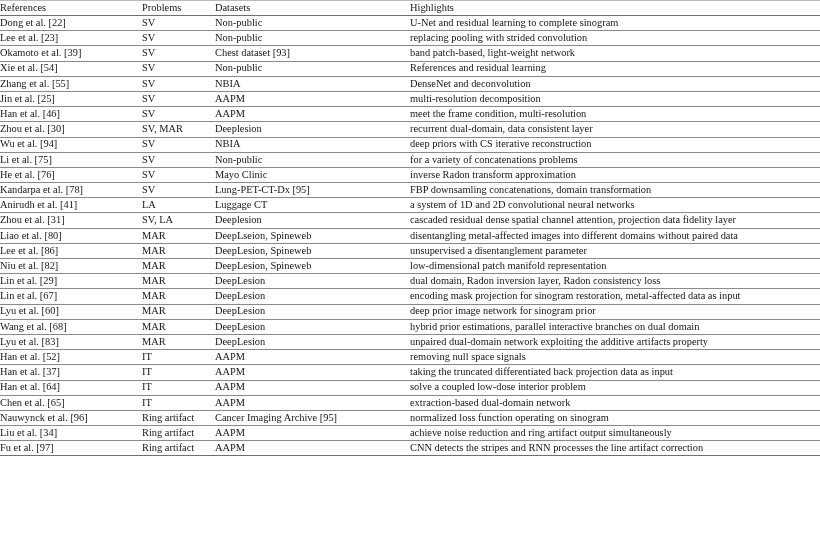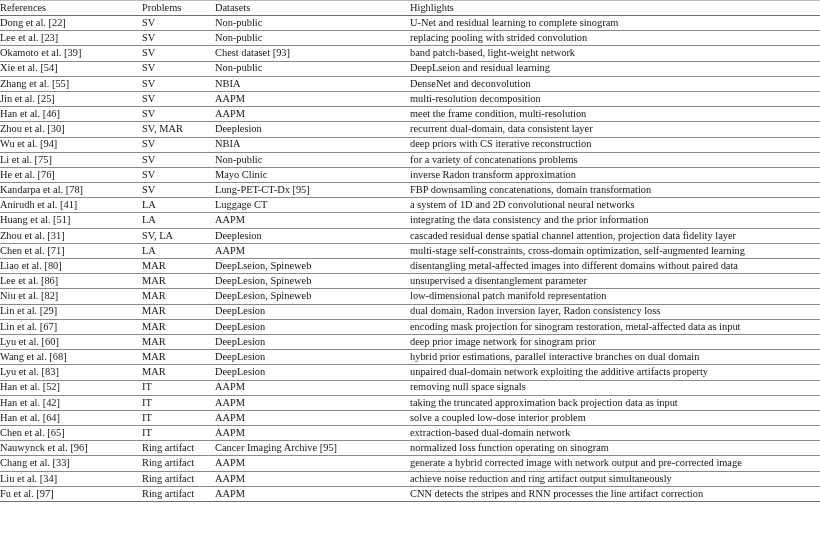--- a/index.html
+++ b/index.html
@@ -114,21 +114,21 @@
         <tr class="data-row">
           <td class="cell-ref"><span class="txt">Okamoto et al. [39]</span></td>
           <td class="cell-prob"><span class="txt">SV</span></td>
           <td class="cell-data"><span class="txt">Chest dataset [93]</span></td>
           <td class="cell-high"><span class="txt">band patch-based, light-weight network</span></td>
         </tr>
         <tr class="data-row">
           <td class="cell-ref"><span class="txt">Xie et al. [54]</span></td>
           <td class="cell-prob"><span class="txt">SV</span></td>
           <td class="cell-data"><span class="txt">Non-public</span></td>
-          <td class="cell-high"><span class="txt">DeepLseion and residual learning</span></td>
+          <td class="cell-high"><span class="txt">References and residual learning</span></td>
         </tr>
         <tr class="data-row">
           <td class="cell-ref"><span class="txt">Zhang et al. [55]</span></td>
           <td class="cell-prob"><span class="txt">SV</span></td>
           <td class="cell-data"><span class="txt">NBIA</span></td>
           <td class="cell-high"><span class="txt">DenseNet and deconvolution</span></td>
         </tr>
         <tr class="data-row">
           <td class="cell-ref"><span class="txt">Jin et al. [25]</span></td>
           <td class="cell-prob"><span class="txt">SV</span></td>
@@ -171,38 +171,26 @@
           <td class="cell-data"><span class="txt">Lung-PET-CT-Dx [95]</span></td>
           <td class="cell-high"><span class="txt">FBP downsamling concatenations, domain transformation</span></td>
         </tr>
         <tr class="data-row">
           <td class="cell-ref"><span class="txt">Anirudh et al. [41]</span></td>
           <td class="cell-prob"><span class="txt">LA</span></td>
           <td class="cell-data"><span class="txt">Luggage CT</span></td>
           <td class="cell-high"><span class="txt">a system of 1D and 2D convolutional neural networks</span></td>
         </tr>
         <tr class="data-row">
-          <td class="cell-ref"><span class="txt">Huang et al. [51]</span></td>
-          <td class="cell-prob"><span class="txt">LA</span></td>
-          <td class="cell-data"><span class="txt">AAPM</span></td>
-          <td class="cell-high"><span class="txt">integrating the data consistency and the prior information</span></td>
-        </tr>
-        <tr class="data-row">
           <td class="cell-ref"><span class="txt">Zhou et al. [31]</span></td>
           <td class="cell-prob"><span class="txt">SV, LA</span></td>
           <td class="cell-data"><span class="txt">Deeplesion</span></td>
           <td class="cell-high"><span class="txt">cascaded residual dense spatial channel attention, projection data fidelity layer</span></td>
         </tr>
         <tr class="data-row">
-          <td class="cell-ref"><span class="txt">Chen et al. [71]</span></td>
-          <td class="cell-prob"><span class="txt">LA</span></td>
-          <td class="cell-data"><span class="txt">AAPM</span></td>
-          <td class="cell-high"><span class="txt">multi-stage self-constraints, cross-domain optimization, self-augmented learning</span></td>
-        </tr>
-        <tr class="data-row">
           <td class="cell-ref"><span class="txt">Liao et al. [80]</span></td>
           <td class="cell-prob"><span class="txt">MAR</span></td>
           <td class="cell-data"><span class="txt">DeepLseion, Spineweb</span></td>
           <td class="cell-high"><span class="txt">disentangling metal-affected images into different domains without paired data</span></td>
         </tr>
         <tr class="data-row">
           <td class="cell-ref"><span class="txt">Lee et al. [86]</span></td>
           <td class="cell-prob"><span class="txt">MAR</span></td>
           <td class="cell-data"><span class="txt">DeepLesion, Spineweb</span></td>
           <td class="cell-high"><span class="txt">unsupervised a disentanglement parameter</span></td>
@@ -243,48 +231,42 @@
           <td class="cell-data"><span class="txt">DeepLesion</span></td>
           <td class="cell-high"><span class="txt">unpaired dual-domain network exploiting the additive artifacts property</span></td>
         </tr>
         <tr class="data-row">
           <td class="cell-ref"><span class="txt">Han et al. [52]</span></td>
           <td class="cell-prob"><span class="txt">IT</span></td>
           <td class="cell-data"><span class="txt">AAPM</span></td>
           <td class="cell-high"><span class="txt">removing null space signals</span></td>
         </tr>
         <tr class="data-row">
-          <td class="cell-ref"><span class="txt">Han et al. [42]</span></td>
-          <td class="cell-prob"><span class="txt">IT</span></td>
-          <td class="cell-data"><span class="txt">AAPM</span></td>
-          <td class="cell-high"><span class="txt">taking the truncated approximation back projection data as input</span></td>
+          <td class="cell-ref"><span class="txt">Han et al. [37]</span></td>
+          <td class="cell-prob"><span class="txt">IT</span></td>
+          <td class="cell-data"><span class="txt">AAPM</span></td>
+          <td class="cell-high"><span class="txt">taking the truncated differentiated back projection data as input</span></td>
         </tr>
         <tr class="data-row">
           <td class="cell-ref"><span class="txt">Han et al. [64]</span></td>
           <td class="cell-prob"><span class="txt">IT</span></td>
           <td class="cell-data"><span class="txt">AAPM</span></td>
           <td class="cell-high"><span class="txt">solve a coupled low-dose interior problem</span></td>
         </tr>
         <tr class="data-row">
           <td class="cell-ref"><span class="txt">Chen et al. [65]</span></td>
           <td class="cell-prob"><span class="txt">IT</span></td>
           <td class="cell-data"><span class="txt">AAPM</span></td>
           <td class="cell-high"><span class="txt">extraction-based dual-domain network</span></td>
         </tr>
         <tr class="data-row">
           <td class="cell-ref"><span class="txt">Nauwynck et al. [96]</span></td>
           <td class="cell-prob"><span class="txt">Ring artifact</span></td>
           <td class="cell-data"><span class="txt">Cancer Imaging Archive [95]</span></td>
           <td class="cell-high"><span class="txt">normalized loss function operating on sinogram</span></td>
-        </tr>
-        <tr class="data-row">
-          <td class="cell-ref"><span class="txt">Chang et al. [33]</span></td>
-          <td class="cell-prob"><span class="txt">Ring artifact</span></td>
-          <td class="cell-data"><span class="txt">AAPM</span></td>
-          <td class="cell-high"><span class="txt">generate a hybrid corrected image with network output and pre-corrected image</span></td>
         </tr>
         <tr class="data-row">
           <td class="cell-ref"><span class="txt">Liu et al. [34]</span></td>
           <td class="cell-prob"><span class="txt">Ring artifact</span></td>
           <td class="cell-data"><span class="txt">AAPM</span></td>
           <td class="cell-high"><span class="txt">achieve noise reduction and ring artifact output simultaneously</span></td>
         </tr>
         <tr class="data-row">
           <td class="cell-ref"><span class="txt">Fu et al. [97]</span></td>
           <td class="cell-prob"><span class="txt">Ring artifact</span></td>

